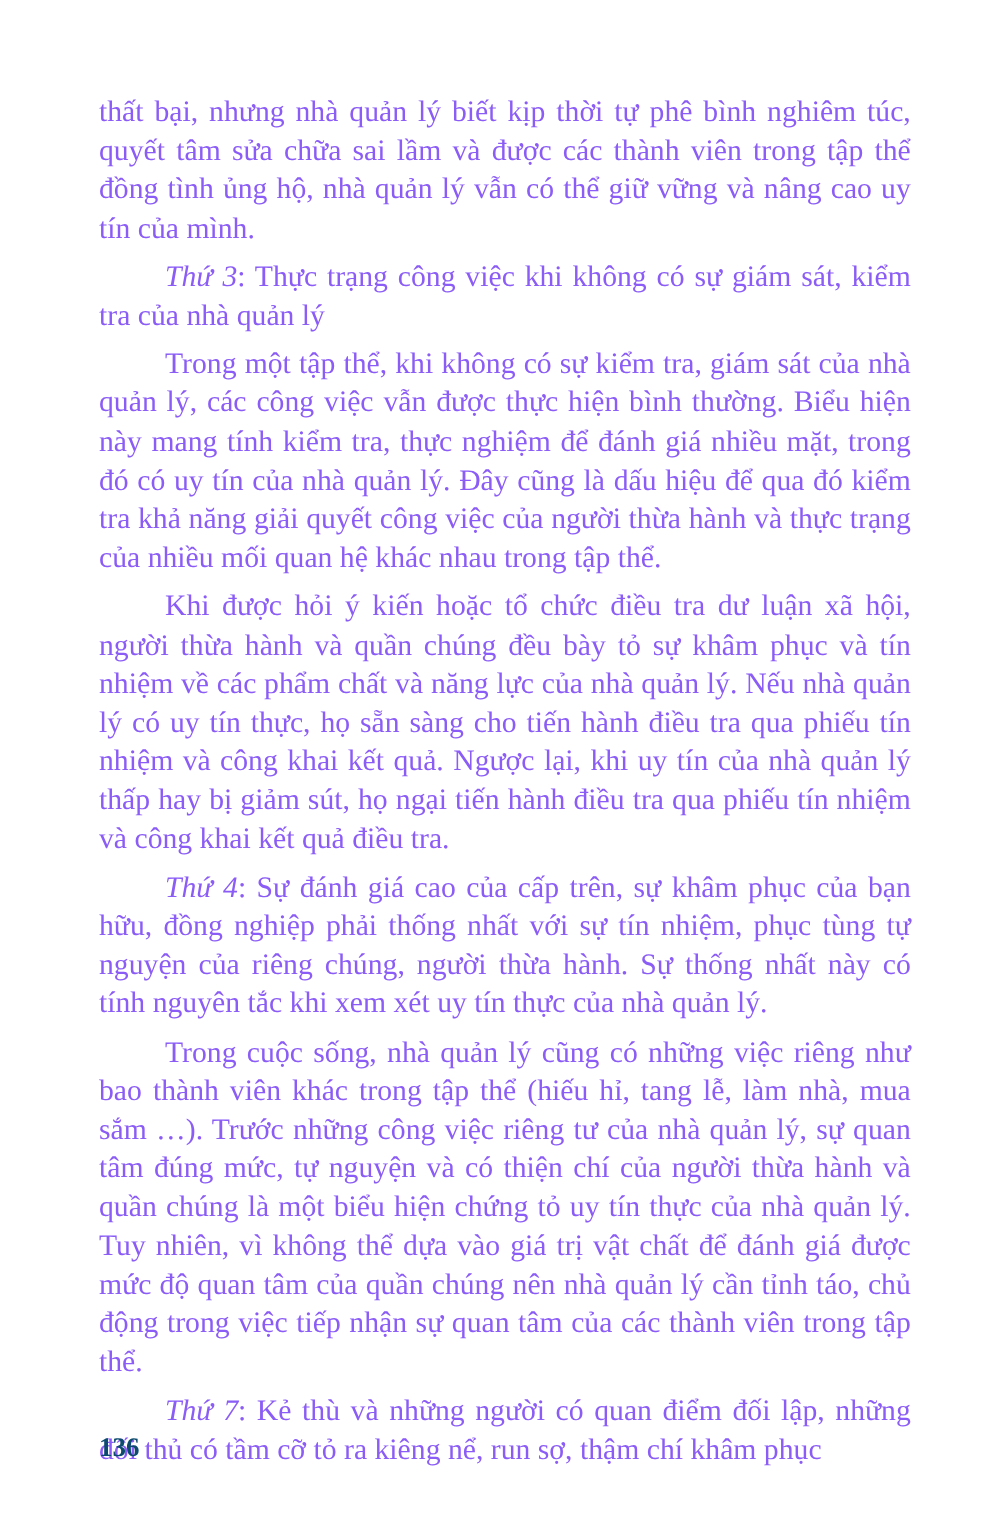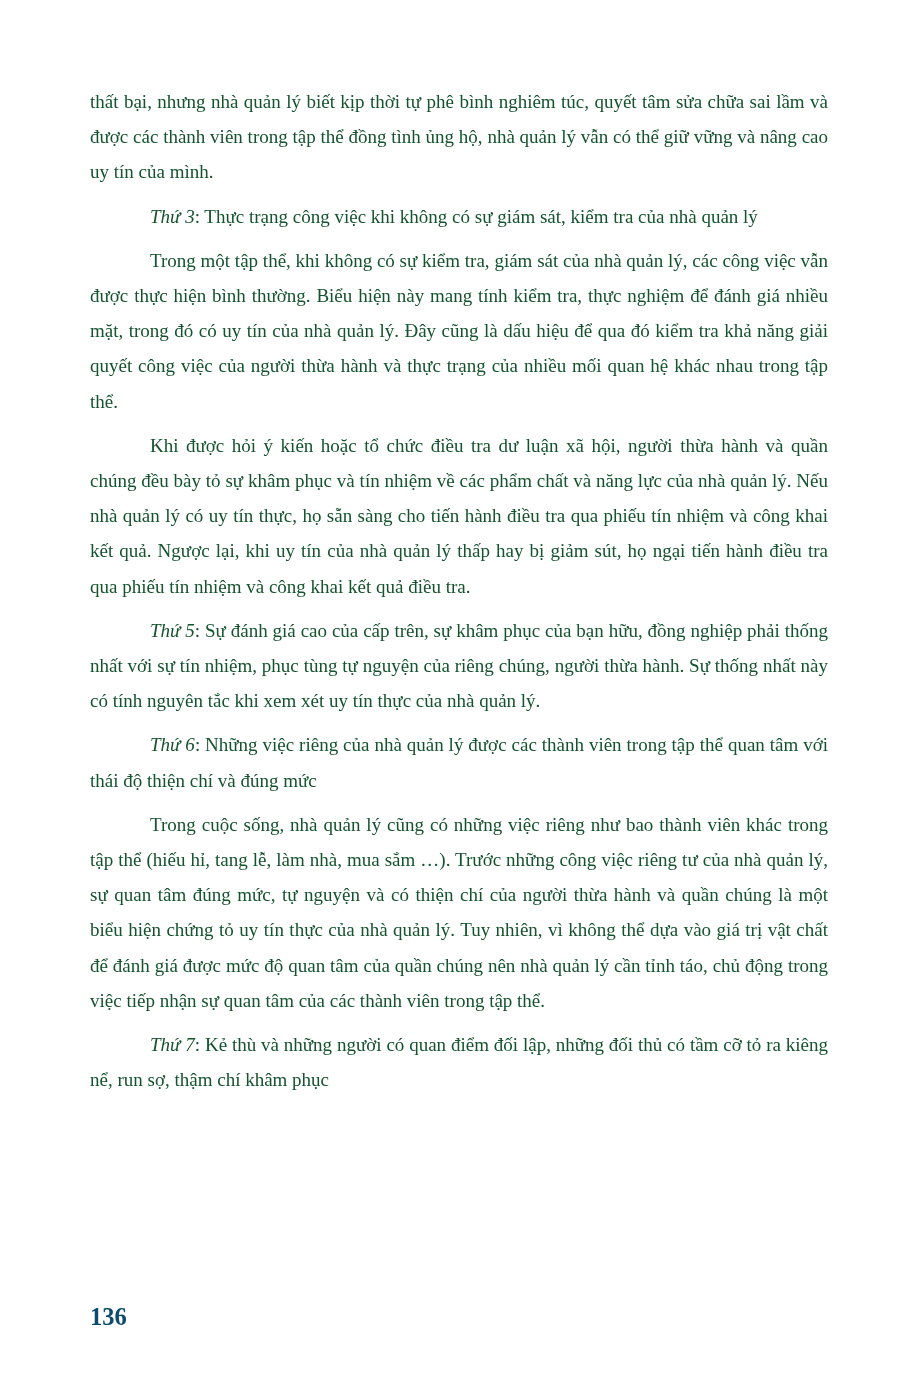--- a/index.html
+++ b/index.html
@@ -17,23 +17,23 @@
   }
   .text-block {
     position: absolute;
     left: 90px;
     top: 84px;
     width: 738px;
   }
   p.para {
     margin: 0 0 0 0;
     font-family: "Liberation Serif", "DejaVu Serif", serif;
-    font-size: 19px;
+    font-size: 27px;
     line-height: 35.2px;
-    color: #14532d;
+    color: #8b5cf6;
     text-align: justify;
     text-justify: inter-word;
     text-indent: 0;
     letter-spacing: 0px;
     word-spacing: 0px;
   }
   p.indent {
     text-indent: 60px;
   }
   p.gap {
@@ -62,23 +62,22 @@
 
     <p class="para"><span>thất bại, nhưng nhà quản lý biết kịp thời tự phê bình nghiêm túc, quyết tâm sửa chữa sai lầm và được các thành viên trong tập thể đồng tình ủng hộ, nhà quản lý vẫn có thể giữ vững và nâng cao uy tín của mình.</span></p>
 
     <p class="para indent gap"><em class="lead-italic">Thứ 3</em><span>: Thực trạng công việc khi không có sự giám sát, kiểm tra của nhà quản lý</span></p>
 
     <p class="para indent gap"><span>Trong một tập thể, khi không có sự kiểm tra, giám sát của nhà quản lý, các công việc vẫn được thực hiện bình thường. Biểu hiện này mang tính kiểm tra, thực nghiệm để đánh giá nhiều mặt, trong đó có uy tín của nhà quản lý. Đây cũng là dấu hiệu để qua đó kiểm tra khả năng giải quyết công việc của người thừa hành và thực trạng của nhiều mối quan hệ khác nhau trong tập thể.</span></p>
 
 
     <p class="para indent gap"><span>Khi được hỏi ý kiến hoặc tổ chức điều tra dư luận xã hội, người thừa hành và quần chúng đều bày tỏ sự khâm phục và tín nhiệm về các phẩm chất và năng lực của nhà quản lý. Nếu nhà quản lý có uy tín thực, họ sẵn sàng cho tiến hành điều tra qua phiếu tín nhiệm và công khai kết quả. Ngược lại, khi uy tín của nhà quản lý thấp hay bị giảm sút, họ ngại tiến hành điều tra qua phiếu tín nhiệm và công khai kết quả điều tra.</span></p>
 
-    <p class="para indent gap"><em class="lead-italic">Thứ 5</em><span>: Sự đánh giá cao của cấp trên, sự khâm phục của bạn hữu, đồng nghiệp phải thống nhất với sự tín nhiệm, phục tùng tự nguyện của riêng chúng, người thừa hành. Sự thống nhất này có tính nguyên tắc khi xem xét uy tín thực của nhà quản lý.</span></p>
+    <p class="para indent gap"><em class="lead-italic">Thứ 4</em><span>: Sự đánh giá cao của cấp trên, sự khâm phục của bạn hữu, đồng nghiệp phải thống nhất với sự tín nhiệm, phục tùng tự nguyện của riêng chúng, người thừa hành. Sự thống nhất này có tính nguyên tắc khi xem xét uy tín thực của nhà quản lý.</span></p>
 
-    <p class="para indent gap"><em class="lead-italic">Thứ 6</em><span>: Những việc riêng của nhà quản lý được các thành viên trong tập thể quan tâm với thái độ thiện chí và đúng mức</span></p>
 
     <p class="para indent gap"><span>Trong cuộc sống, nhà quản lý cũng có những việc riêng như bao thành viên khác trong tập thể (hiếu hỉ, tang lễ, làm nhà, mua sắm …). Trước những công việc riêng tư của nhà quản lý, sự quan tâm đúng mức, tự nguyện và có thiện chí của người thừa hành và quần chúng là một biểu hiện chứng tỏ uy tín thực của nhà quản lý. Tuy nhiên, vì không thể dựa vào giá trị vật chất để đánh giá được mức độ quan tâm của quần chúng nên nhà quản lý cần tỉnh táo, chủ động trong việc tiếp nhận sự quan tâm của các thành viên trong tập thể.</span></p>
 
     <p class="para indent gap"><em class="lead-italic">Thứ 7</em><span>: Kẻ thù và những người có quan điểm đối lập, những đối thủ có tầm cỡ tỏ ra kiêng nể, run sợ, thậm chí khâm phục</span></p>
 
   </div>
 
   <div class="page-number">136</div>
 
 </div>

